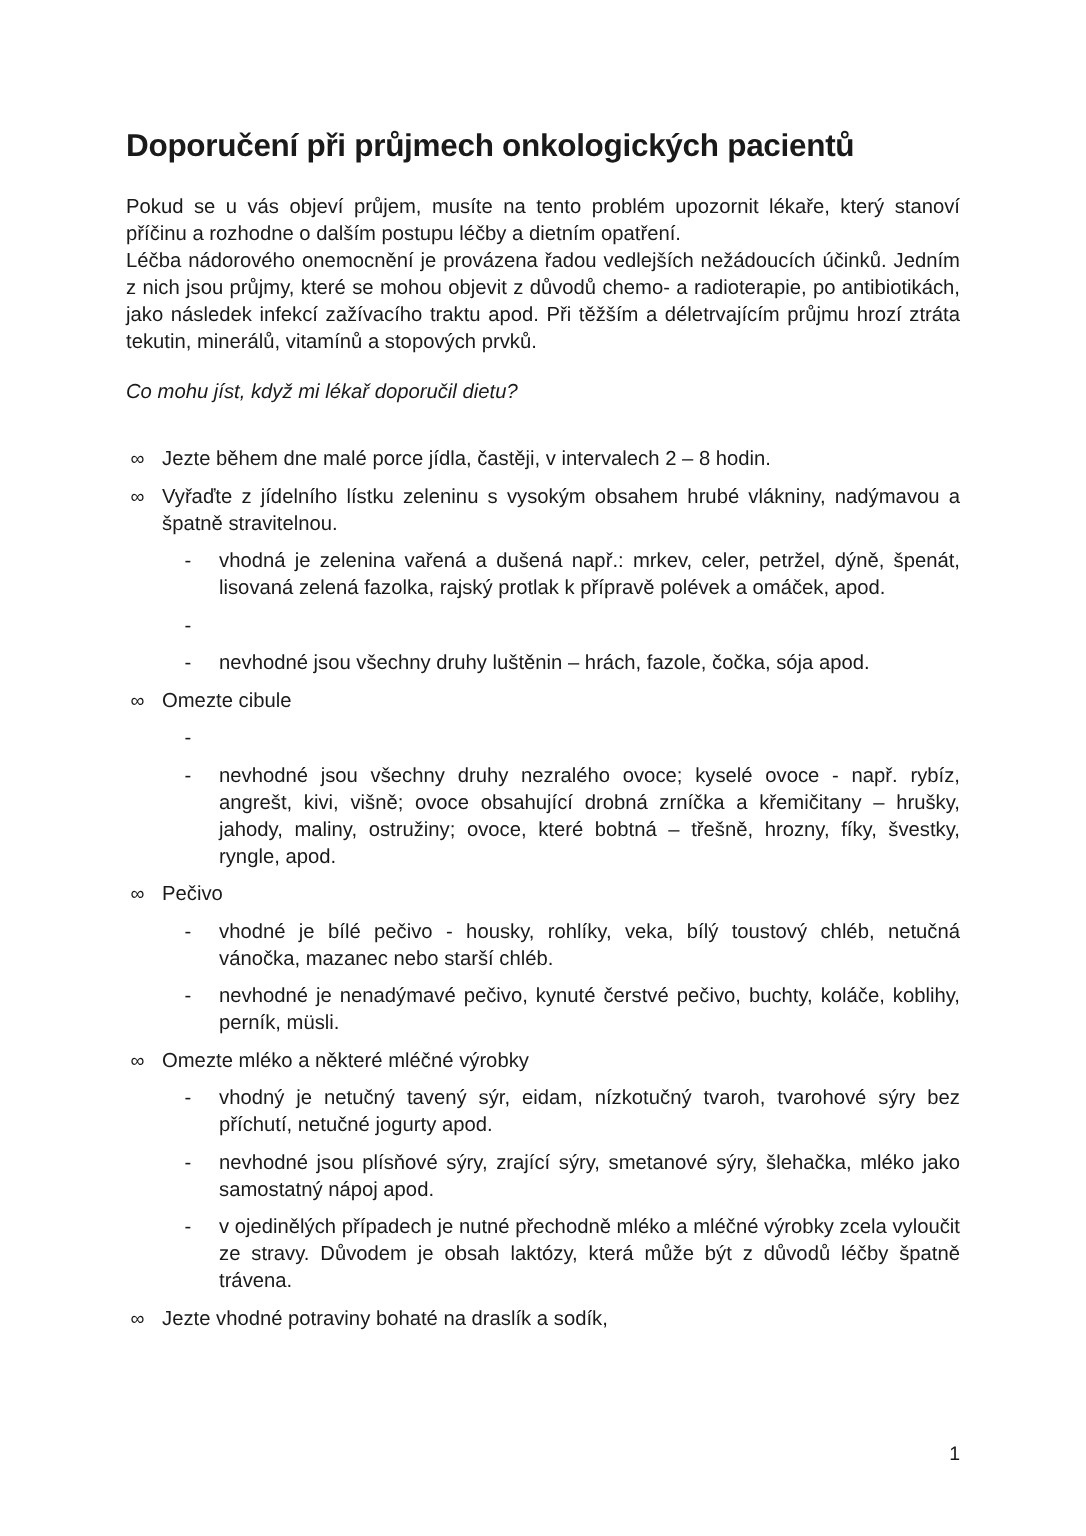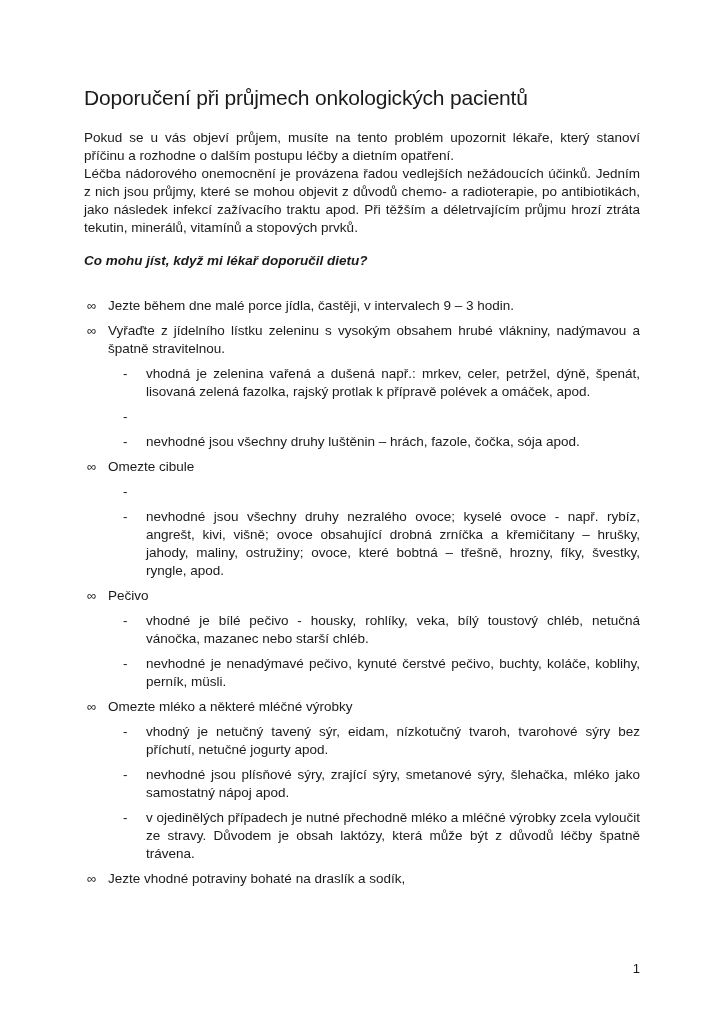--- a/index.html
+++ b/index.html
@@ -15,34 +15,34 @@
     background: #ffffff;
     box-sizing: border-box;
     padding: 86px 84px 0 84px;
     font-family: "Liberation Sans", "DejaVu Sans", sans-serif;
     color: #1a1a1a;
     overflow: hidden;
   }
   .title {
     font-size: 21px;
     line-height: 24px;
-    font-weight: normal;
+    font-weight: bold;
     letter-spacing: -0.2px;
     margin: 0 0 19px 0;
   }
   .intro-p {
     font-size: 13.5px;
     line-height: 18px;
     text-align: justify;
     margin: 0;
   }
   .question {
     font-size: 13.5px;
     line-height: 18px;
-    font-weight: bold;
+    font-weight: normal;
     font-style: italic;
     margin: 15px 0 0 0;
   }
   .list {
     margin-top: 27px;
   }
   .b-row {
     display: flex;
     margin-bottom: 7px;
     font-size: 13.5px;
@@ -89,21 +89,21 @@
 
   <p class="intro-p">Pokud se u vás objeví průjem, musíte na tento problém upozornit lékaře, který stanoví příčinu a rozhodne o dalším postupu léčby a dietním opatření.</p>
   <p class="intro-p">Léčba nádorového onemocnění je provázena řadou vedlejších nežádoucích účinků. Jedním z nich jsou průjmy, které se mohou objevit z důvodů chemo- a radioterapie, po antibiotikách, jako následek infekcí zažívacího traktu apod. Při těžším a déletrvajícím průjmu hrozí ztráta tekutin, minerálů, vitamínů a stopových prvků.</p>
 
   <h2 class="question">Co mohu jíst, když mi lékař doporučil dietu?</h2>
 
   <div class="list">
 
     <div class="b-row">
       <span class="b-glyph">∞</span>
-      <div class="b-text">Jezte během dne malé porce jídla, častěji, v intervalech 9 – 3 hodin.</div>
+      <div class="b-text">Jezte během dne malé porce jídla, častěji, v intervalech 2 – 8 hodin.</div>
     </div>
 
     <div class="b-row">
       <span class="b-glyph">∞</span>
       <div class="b-text">Vyřaďte z jídelního lístku zeleninu s vysokým obsahem hrubé vlákniny, nadýmavou a špatně stravitelnou.</div>
     </div>
     <div class="s-row">
       <span class="s-glyph">-</span>
       <div class="s-text">vhodná je zelenina vařená a dušená např.: mrkev, celer, petržel, dýně, špenát, lisovaná zelená fazolka, rajský protlak k přípravě polévek a omáček, apod.</div>
     </div>

